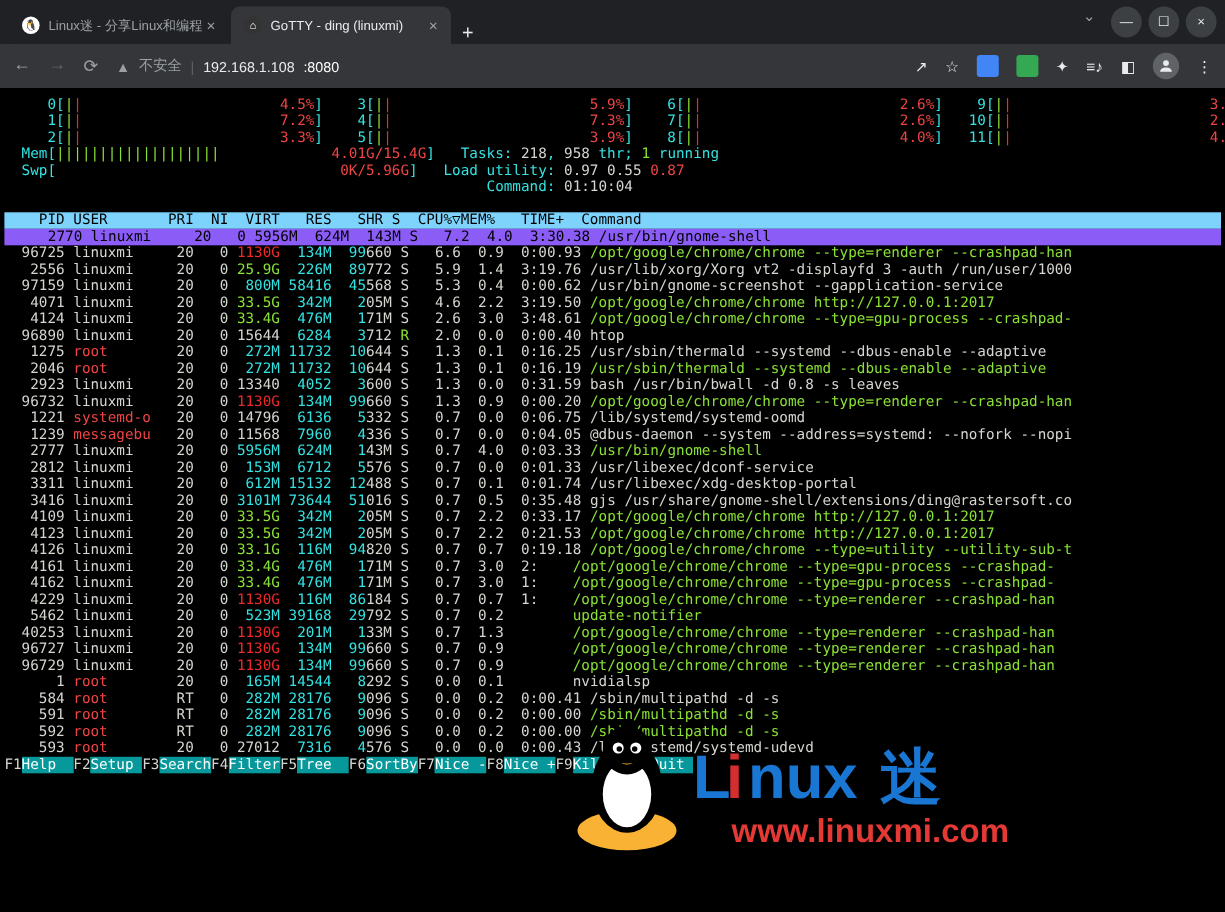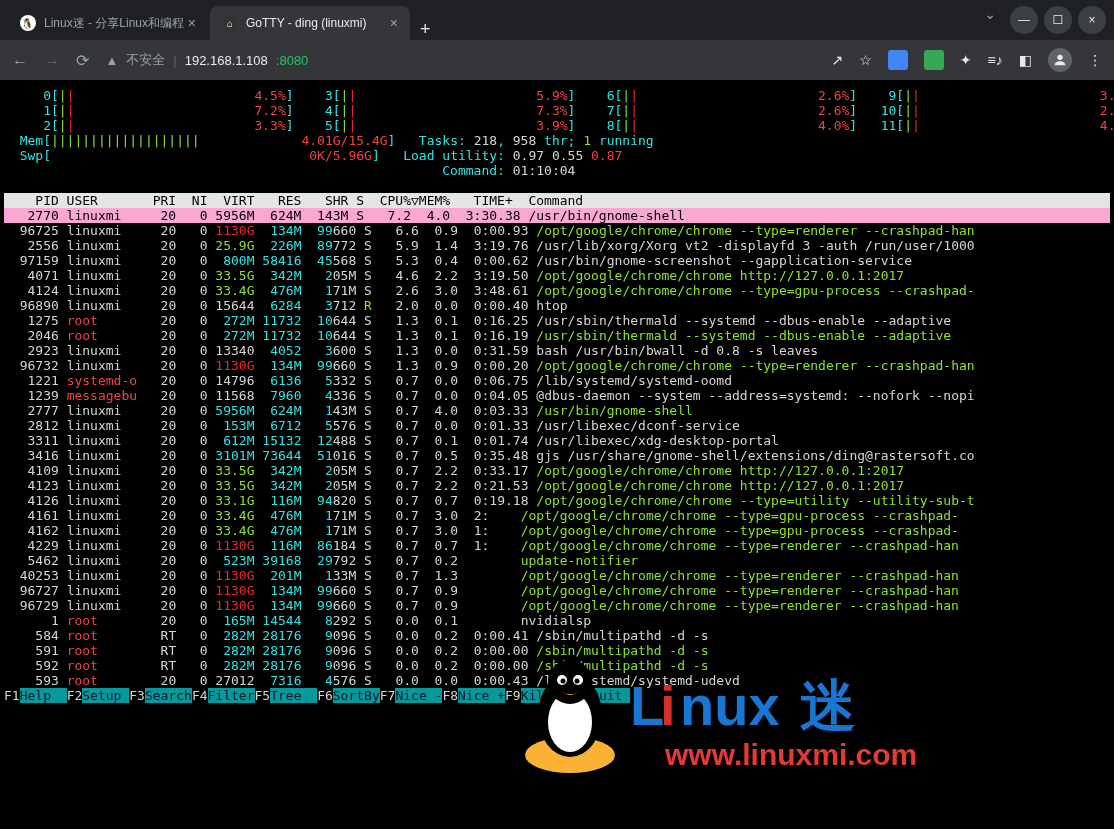--- a/index.html
+++ b/index.html
@@ -11,33 +11,33 @@
 .tab.inactive { background:#202124; color:#9aa0a6; }
 .fav { width:16px; height:16px; margin-right:8px; border-radius:50%; display:flex; align-items:center; justify-content:center; font-size:10px; }
 .close-x { margin-left:auto; color:#9aa0a6; font-size:14px; }
 .newtab { color:#e8eaed; font-size:18px; margin-left:8px; cursor:pointer; }
 .winctrl { margin-left:auto; display:flex; gap:6px; }
 .wbtn { width:28px; height:28px; border-radius:50%; background:#3c4043; color:#e8eaed; display:flex; align-items:center; justify-content:center; font-size:12px; }
 .addrbar { height:40px; background:#35363a; display:flex; align-items:center; padding:0 12px; gap:16px; }
 .navbtn { color:#9aa0a6; font-size:16px; }
 .addr { display:flex; align-items:center; color:#9aa0a6; font-size:13px; gap:8px; }
 .addr .url { color:#e8eaed;text-align:right; }
-.addr .port { color:#22c55e; }
+.addr .port { color:#ffffff; }
 .acticons { margin-left:auto; display:flex; gap:16px; align-items:center; color:#e8eaed; font-size:14px; }
 .ext { width:20px; height:20px; border-radius:3px; }
 .avatar { width:24px; height:24px; border-radius:50%; background:#5f6368; display:flex; align-items:center; justify-content:center; }
 .terminal { flex:1; background:#000; font-family:'DejaVu Sans Mono','Consolas',monospace; font-size:13px; line-height:15px; padding:8px 4px; color:#ccc; white-space:pre; overflow:hidden; position:relative; }
 .bcyan { color:#34e2e2; }
 .bgreen { color:#8ae234; }
 .bred { color:#ef2929; }
 .white { color:#d3d7cf; }
 .grey { color:#ef4444; }
-.hdr { background:#e5e5e5; color:#000; display:block; }
-.sel { background:#f9a8d4; color:#000; display:block; }
-.fnlabel { background:#06989a; color:#0f172a; }
+.hdr { background:#7dd3fc; color:#000; display:block; }
+.sel { background:#8b5cf6; color:#000; display:block;padding-left:16px; }
+.fnlabel { background:#06989a; color:#ffffff; }
 .watermark { position:absolute; left:520px; top:570px; pointer-events:none; }
 .watermark svg { display:block; }
 .wm-text { font-family:Arial,sans-serif; font-weight:bold; font-size:56px; }
 .wm-url { font-family:Arial,sans-serif; font-weight:bold; font-size:30px; fill:#e53935; }
 </style>
 </head>
 <body>
 
 <div class="window">
   <div class="titlebar">

